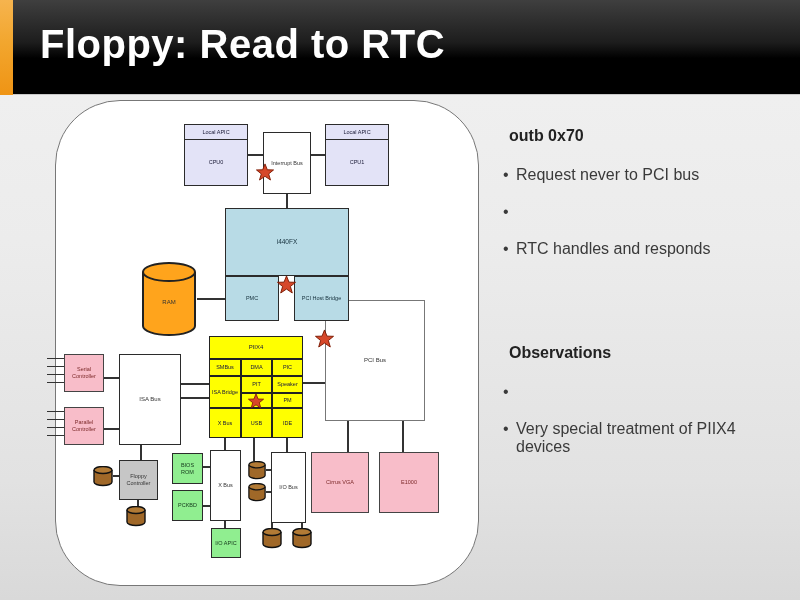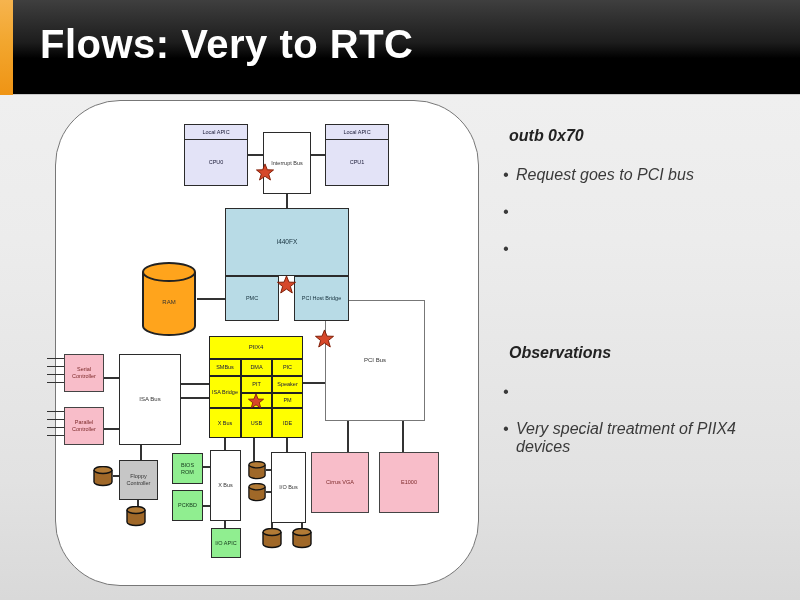--- a/index.html
+++ b/index.html
@@ -31,33 +31,33 @@
   .pink{background:#f8bdc9;color:#7c2a2a;border:1.5px solid #444;}
   .green{background:#90ee90;color:#14381b;}
   .gray{background:#c6c6c6;color:#333;}
   .hline{position:absolute;height:1.5px;background:#333;}
   .vline{position:absolute;width:1.5px;background:#333;}
   .pin{position:absolute;height:1.2px;background:#333;width:17px;}
   .star{position:absolute;z-index:6;}
   .cyl{position:absolute;}
 
   
-  .notes-sec{position:absolute;left:495px;width:300px;color:#3a3a3a;font-style:italic;}
+  .notes-sec{position:absolute;left:495px;width:300px;color:#3a3a3a;}
   #sec1{top:127px;} #sec2{top:344px;}
   .notes-head{font-weight:bold;font-size:16px;color:#222;margin:0 0 21px 14px;}
   .bullet{display:flex;margin:0 0 19px 8px;font-size:16px;line-height:18px;width:272px;}
   .bullet .dot{width:13px;flex:none;}
 </style>
 </head>
 <body>
 
 <div id="slide">
 
   <div id="header">
-    <div id="title">Flows: Very to RTC</div>
+    <div id="title">Floppy: Read to RTC</div>
   </div>
   <div id="accent"></div>
 
   <div id="diagram">
 
     <div class="node white" style="left:269px;top:199px;width:100px;height:121px;border-color:#777;font-size:6px;">
       <span>PCI Bus</span>
       </div>
 
     <div class="hline" style="left:192px;top:53px;width:15px;"></div>
@@ -236,27 +236,28 @@
       </svg>
     <svg class="star" style="left:192px;top:292px;" width="16" height="16" viewBox="0 0 20 20">
       <polygon points="10,1 12.6,7.5 19.5,7.7 14.1,12.1 16.1,18.9 10,14.8 3.9,18.9 5.9,12.1 0.5,7.7 7.4,7.5" fill="#D6482A" stroke="#7A1800" stroke-width="1"></polygon>
       </svg>
   </div>
 
   <div class="notes-sec" id="sec1">
     <div class="notes-head">outb 0x70</div>
     <div class="bullet">
       <span class="dot">•</span>
-      <span>Request goes to PCI bus</span>
-      </div>
-    <div class="bullet">
-      <span class="dot">•</span>
-      </div>
-    <div class="bullet">
-      <span class="dot">•</span>
+      <span>Request never to PCI bus</span>
+      </div>
+    <div class="bullet">
+      <span class="dot">•</span>
+      </div>
+    <div class="bullet">
+      <span class="dot">•</span>
+      <span>RTC handles and responds</span>
       </div>
   </div>
 
   <div class="notes-sec" id="sec2">
     <div class="notes-head">Observations</div>
     <div class="bullet">
       <span class="dot">•</span>
       </div>
     <div class="bullet">
       <span class="dot">•</span>

